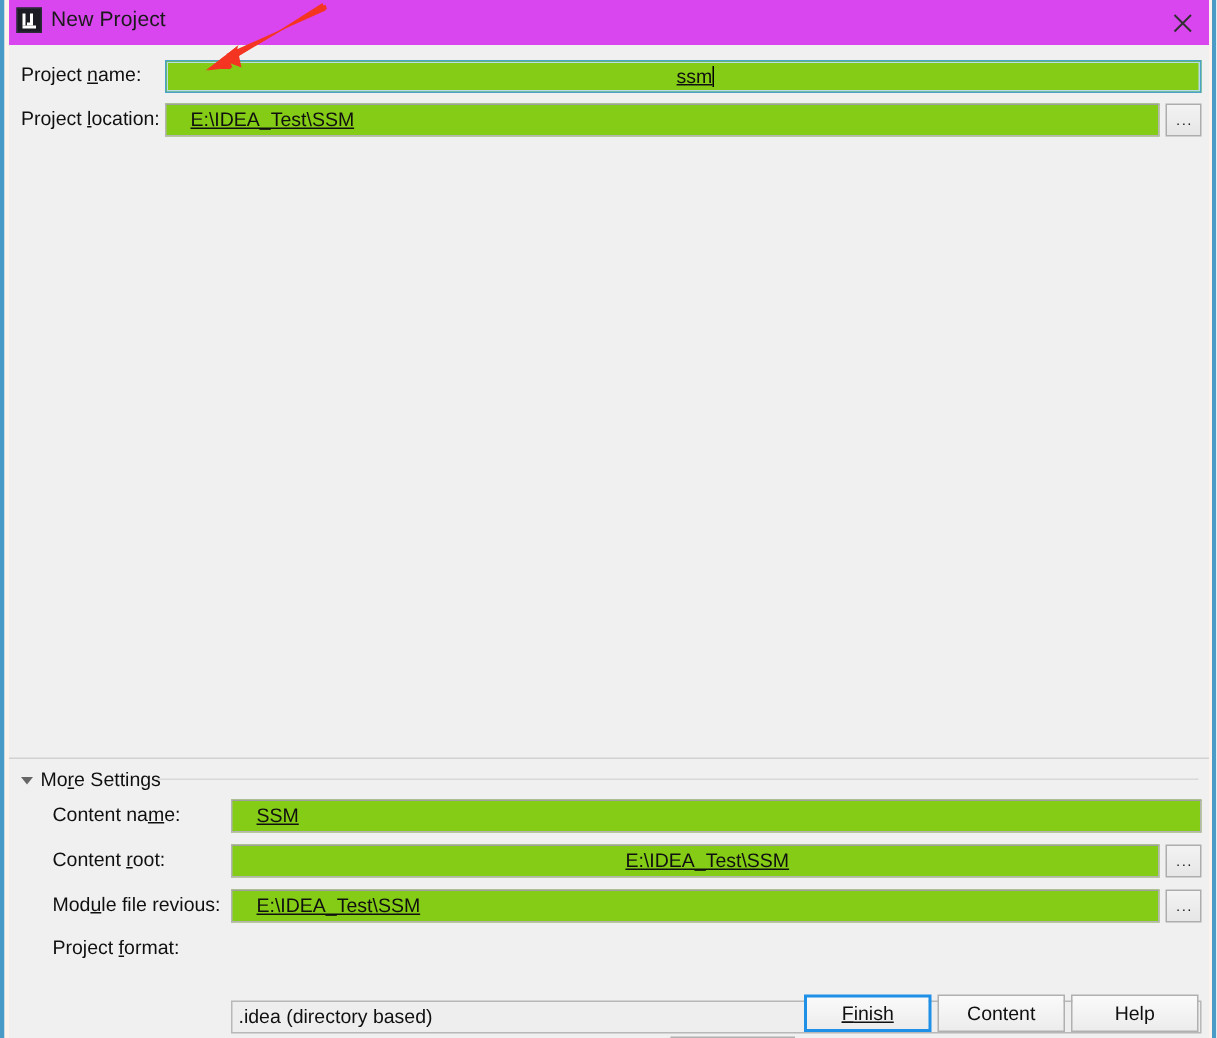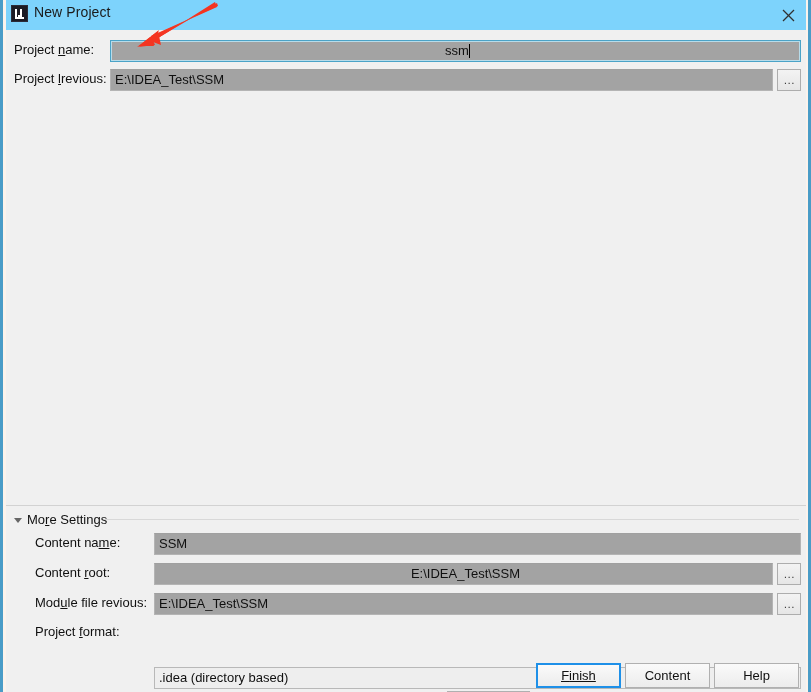--- a/index.html
+++ b/index.html
@@ -41,21 +41,21 @@
   .edge-right-inner {
     position: absolute;
     right: 3px; top: 0; bottom: 0;
     width: 2px;
     background: #fbf3ec;
   }
   .titlebar {
     position: absolute;
     left: 6px; right: 5px; top: 0;
     height: 30px;
-    background: #7dd3fc;
+    background: #d946ef;
   }
   .title-icon {
     position: absolute;
     left: 5px;
     top: 5px;
     width: 17px;
     height: 17px;
   }
   .ij-logo {
     position: relative;
@@ -116,29 +116,30 @@
     position: absolute;
     font-size: 13px;
     color: #101010;
     white-space: nowrap;
     top: 2px;
   }
   .lbl u { text-decoration: underline; }
   .txtfield {
     position: absolute;
     box-sizing: border-box;
-    background: #a3a3a3;
+    background: #84cc16;
     border: 1px solid #b4b4b4;
     border-top-color: #a0a0a0;
     font-size: 13px;
     color: #101010;
-    padding: 2px 0 0 4px;
+    padding: 2px 0 0 16px;
     height: 22px;
     overflow: hidden;
     white-space: nowrap;
+    text-decoration: underline;
   }
   .txtfield.focused {
     border: 1px solid #4ba3c7;
     box-shadow: 0 0 0 1px #b8dcea inset;
   }
   .caret {
     display: inline-block;
     width: 1px;
     height: 14px;
     background: #000;
@@ -281,21 +282,21 @@
     <div class="lbl" style="left:8px;">
       <span>Project </span><u>n</u><span>ame:</span>
     </div>
     <div class="txtfield focused" style="left:104px; right:5px;">
       <span>ssm</span><span class="caret"></span>
     </div>
   </div>
 
   <div class="row" style="left:6px; right:5px; top:69px;">
     <div class="lbl" style="left:8px;">
-      <span>Project </span><u>l</u><span>revious:</span>
+      <span>Project </span><u>l</u><span>ocation:</span>
     </div>
     <div class="txtfield" style="left:104px; right:33px;">E:\IDEA_Test\SSM</div>
     <div class="browse-btn" style="right:5px;">
       <span class="dots">...</span>
     </div>
   </div>
 
   <div class="sep-line" style="top:505px;"></div>
 
   <div class="more-settings">

